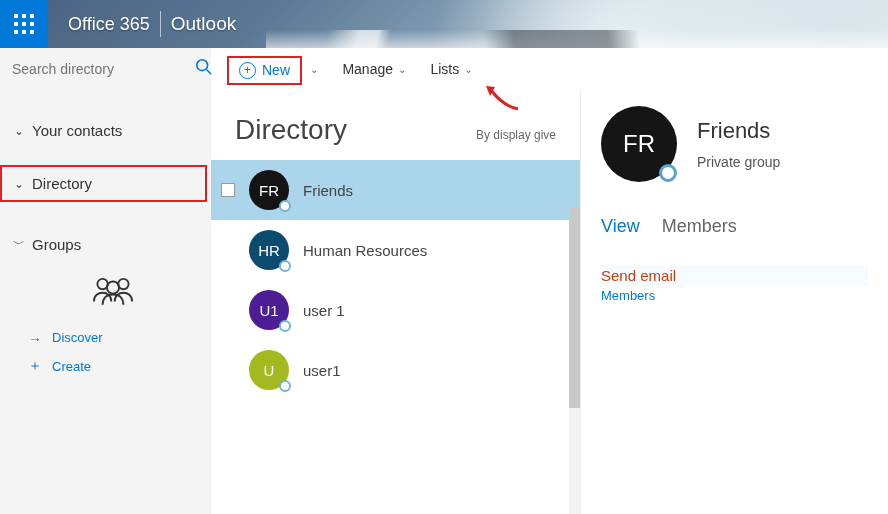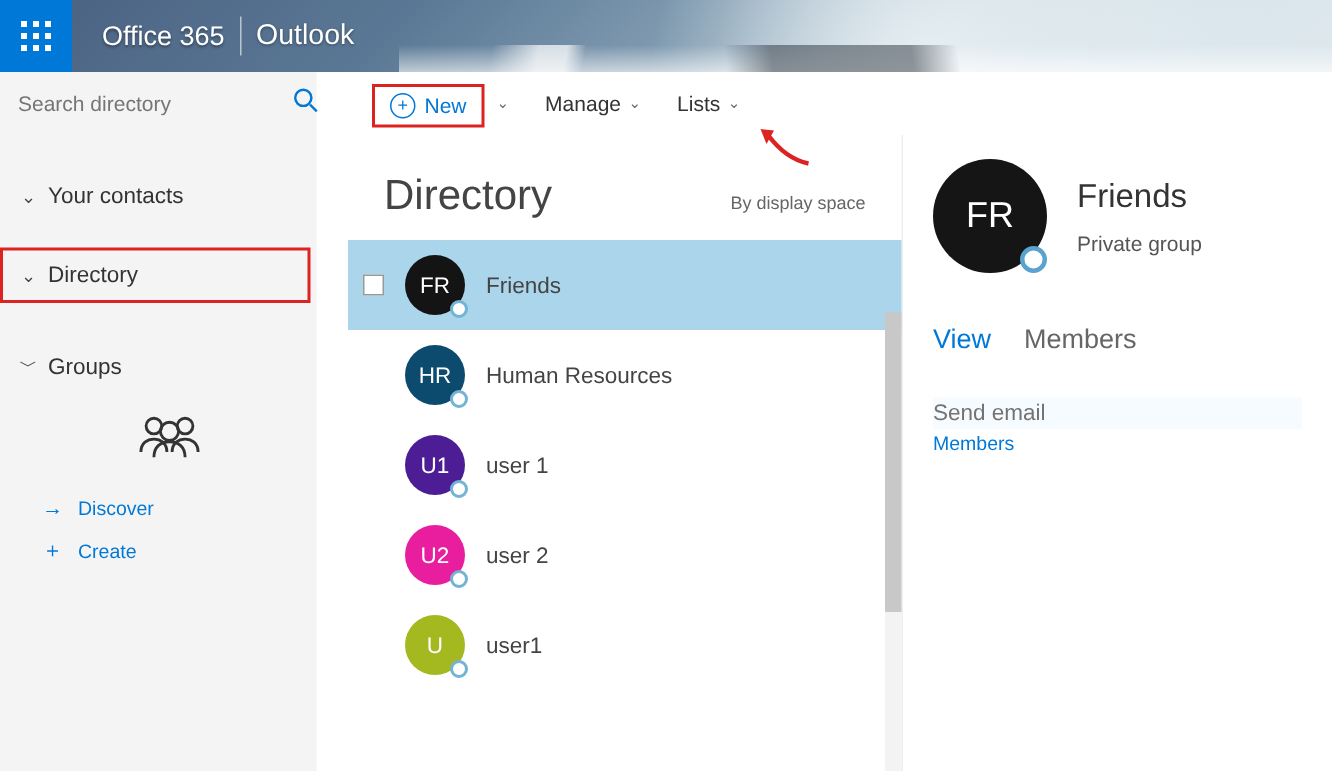--- a/index.html
+++ b/index.html
@@ -35,21 +35,21 @@
     position: relative; z-index: 2;
   }
   .waffle svg { width: 20px; height: 20px; }
   .brand { position: relative; z-index: 2; display: flex; align-items: center; gap: 10px; margin-left: 20px; font-size: 18px; font-weight: 300; }
   .brand-sep { width: 1px; height: 26px; background: rgba(255,255,255,0.6); }
   .brand .o365 { font-weight: 400; }
   .brand .app { font-size: 19px; }
   .brand span { text-shadow: 0 1px 2px rgba(0,0,0,0.4); }
 
   
-  .layout { display: flex; height: calc(514px - 48px); gap: 21px; }
+  .layout { display: flex; height: calc(514px - 48px); }
   .sidebar { width: 211px; background: #f4f4f4; display: flex; flex-direction: column; padding: 0; }
   .search-row { display: flex; align-items: center; height: 42px; padding: 0 10px; }
   .search-input { flex: 1; border: none; background: transparent; font-size: 14px; color: #666; outline: none; padding: 6px 2px; }
   .search-icon { color: #0078d7; font-size: 16px; }
 
   .nav-item { display: flex; align-items: center; gap: 6px; padding: 10px 12px; font-size: 15px; color: #333; cursor: pointer; margin-top: 20px;}
   .nav-item.first { margin-top: 22px; }
   .nav-item .chev { width: 14px; text-align: center; color: #444; font-size: 12px; }
   .nav-item.directory { border: 2px solid #d22; margin: 16px 4px 0 0; padding: 8px 10px; }
   .nav-item.groups { margin-top: 24px; }
@@ -94,21 +94,21 @@
   
   .detail-col { flex:1; padding: 16px 20px 0 20px; }
   .detail-head { display:flex; gap:20px; align-items:center; }
   .avatar-lg { width:76px; height:76px; border-radius:50%; background:#151515; color:#fff; display:flex; align-items:center; justify-content:center; font-size:24px; font-weight:400; position:relative;}
   .avatar-lg .presence { position:absolute; right:0; bottom:0; width:18px; height:18px; border-radius:50%; background:#fff; border:3px solid #5aa3cf;}
   .detail-title { font-size: 22px; color:#333; font-weight:400;}
   .detail-sub { font-size: 14px; color:#555; margin-top:10px;}
   .detail-tabs { display:flex; gap:22px; margin-top:34px; font-size:18px; }
   .detail-tab { color:#666; cursor:pointer;}
   .detail-tab.active { color:#0078d7; }
-  .detail-link { margin-top:28px; font-size:15px; color:#737373; cursor:pointer; display:block;}
+  .detail-link { margin-top:28px; font-size:15px; color:#c2410c; cursor:pointer; display:block;}
   .detail-sublink { font-size:13px; color:#0078d7; cursor:pointer; margin-top:2px;}
   .detail-link.mt { margin-top:28px;}
   .shade { background:#f6fbff; padding:2px 50px 2px 0; display:inline-block; width:100%;}
 </style>
 </head>
 <body>
 
 <div class="header">
   <div class="header-bg"></div>
   <div class="waffle">
@@ -206,42 +206,37 @@
             <path d="M35 25 Q 20 22 8 6" fill="none" stroke="#d22" stroke-width="3"></path>
             <path d="M3 2 L12 3 L7 12 Z" fill="#d22"></path>
           </svg>
       </div>
     </div>
 
     <div class="content-split">
       <div class="list-col">
         <div class="list-header">
           <div class="list-title">Directory</div>
-          <div class="list-sort">By display space</div>
+          <div class="list-sort">By display give</div>
         </div>
         <div class="contact-list" id="contact-list">
             <div class="contact-row selected">
               <div class="contact-check"></div>
               <div class="avatar" style="background:#141414">FR<span class="presence"></span></div>
               <div class="contact-name">Friends</div>
             </div>
             <div class="contact-row">
               <div class="contact-check"></div>
               <div class="avatar" style="background:#0c4a6e">HR<span class="presence"></span></div>
               <div class="contact-name">Human Resources</div>
             </div>
             <div class="contact-row">
               <div class="contact-check"></div>
               <div class="avatar" style="background:#4c1d95">U1<span class="presence"></span></div>
               <div class="contact-name">user 1</div>
-            </div>
-            <div class="contact-row">
-              <div class="contact-check"></div>
-              <div class="avatar" style="background:#e81e9e">U2<span class="presence"></span></div>
-              <div class="contact-name">user 2</div>
             </div>
             <div class="contact-row">
               <div class="contact-check"></div>
               <div class="avatar" style="background:#a4b81f">U<span class="presence"></span></div>
               <div class="contact-name">user1</div>
             </div>
           </div>
         <div class="scrollbar">
             <div class="thumb"></div>
           </div>

